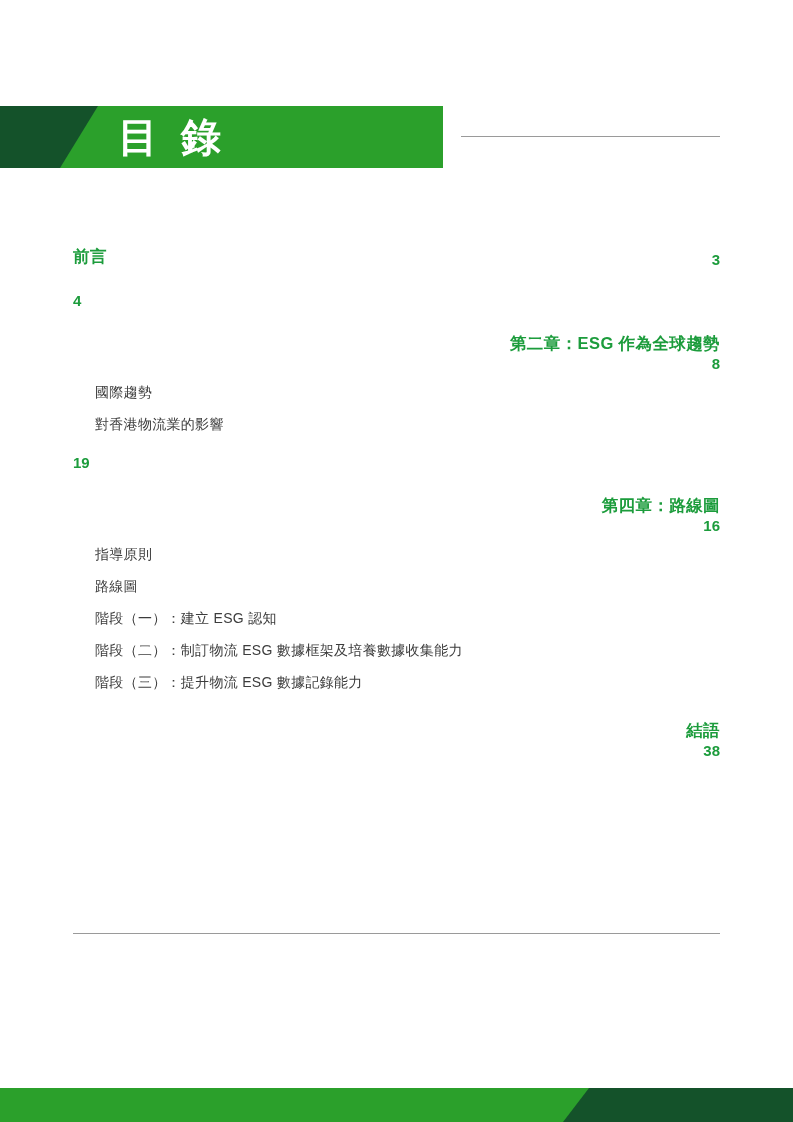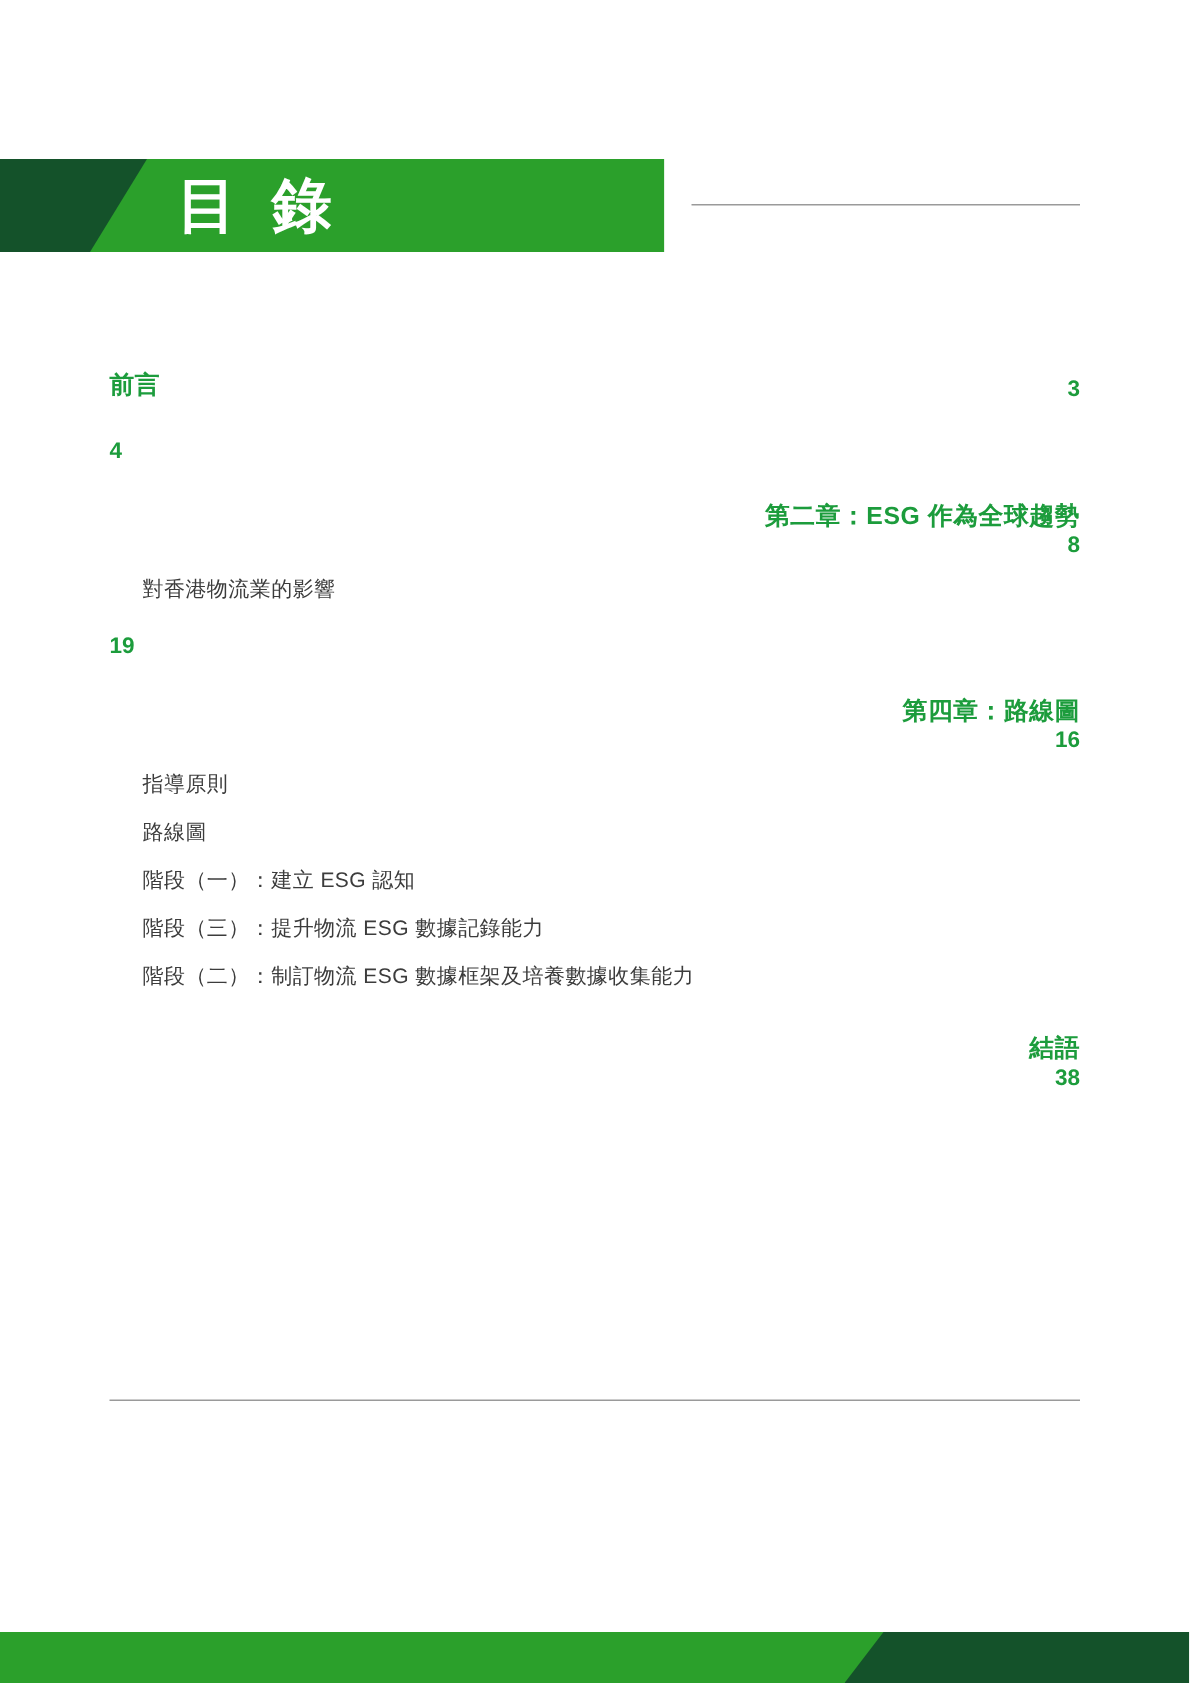--- a/index.html
+++ b/index.html
@@ -161,20 +161,24 @@
     <span class="toc-page">4</span>
   </div>
 
   <div class="toc-row chapter tight">
     <span class="toc-label">第二章：ESG 作為全球趨勢</span>
     <span class="toc-page">8</span>
   </div>
 
   <div class="sub-group">
     <div class="toc-row sub">
+      <span class="toc-label">國際趨勢</span>
+      <span class="toc-page"></span>
+    </div>
+    <div class="toc-row sub">
       <span class="toc-label">對香港物流業的影響</span>
       <span class="toc-page"></span>
     </div>
   </div>
 
   <div class="toc-row chapter">
     <span class="toc-page">19</span>
   </div>
 
   <div class="toc-row chapter tight">
@@ -189,25 +193,25 @@
     </div>
     <div class="toc-row sub">
       <span class="toc-label">路線圖</span>
       <span class="toc-page"></span>
     </div>
     <div class="toc-row sub">
       <span class="toc-label">階段（一）：建立 ESG 認知</span>
       <span class="toc-page"></span>
     </div>
     <div class="toc-row sub">
+      <span class="toc-label">階段（二）：制訂物流 ESG 數據框架及培養數據收集能力</span>
+      <span class="toc-page"></span>
+    </div>
+    <div class="toc-row sub">
       <span class="toc-label">階段（三）：提升物流 ESG 數據記錄能力</span>
-      <span class="toc-page"></span>
-    </div>
-    <div class="toc-row sub">
-      <span class="toc-label">階段（二）：制訂物流 ESG 數據框架及培養數據收集能力</span>
       <span class="toc-page"></span>
     </div>
   </div>
 
   <div class="spacer-8"></div>
 
   <div class="toc-row chapter tight">
     <span class="toc-label">結語</span>
     <span class="toc-page">38</span>
   </div>

